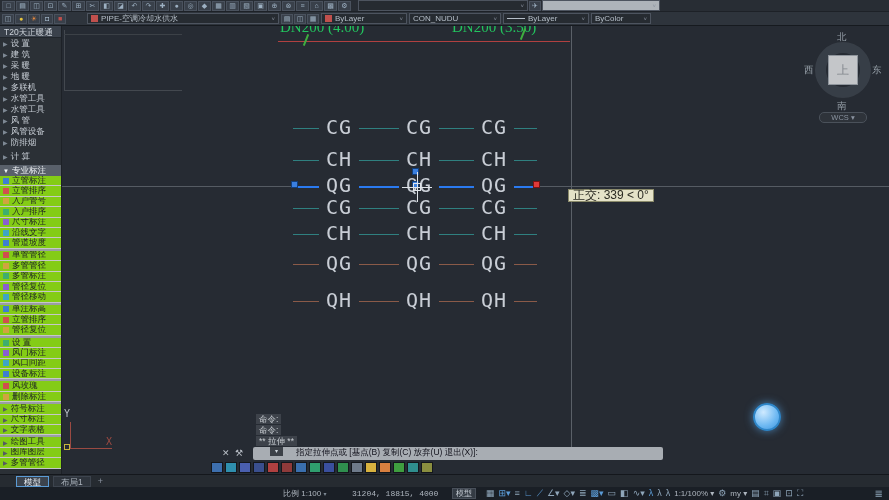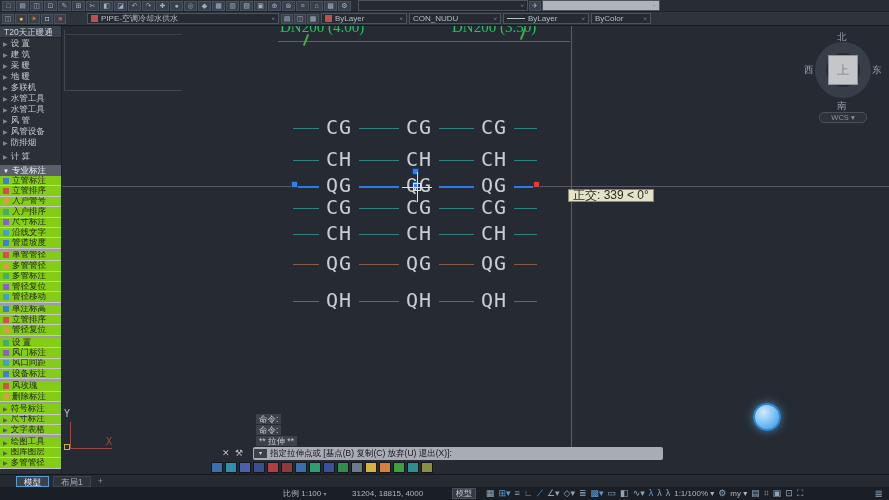--- a/index.html
+++ b/index.html
@@ -49,21 +49,21 @@
   .pline { position:absolute; left:0; right:0; top:11px; height:1px; }
   .pline.sel { height:2px; }
   .plab { position:absolute; top:-1px; width:40px; text-align:center; font-family:"DejaVu Sans Mono", monospace;
     font-size:20px; line-height:22px; color:#c9ced6; background:#262b33; letter-spacing:1px; font-weight:normal; }
   .grip { position:absolute; width:7px; height:7px; border:1px solid #123e7a; z-index:5; }
   .tooltipbox { position:absolute; left:506px; top:163px; background:#e4e2c8; border:1px solid #8a8a6a;
     color:#2a2a22; font-size:12px; padding:0px 4px; line-height:11px; white-space:nowrap; z-index:6; }
   .hist { position:absolute; left:194px; color:#c8cdd2; font-size:8.5px; line-height:10px;
     background:rgba(90,95,102,0.45); padding:0 3px; white-space:nowrap; }
   .cmdbar { position:absolute; left:191px; top:421px; width:410px; height:13px; background:#a8adb3;
-    border-radius:2px; display:flex; align-items:center; padding:0 1px; gap:3px; z-index:6; }
+    border-radius:2px; display:flex; align-items:flex-start; padding:0 17px; gap:13px; z-index:6; }
   .cmdbadge { width:13px; height:9px; background:#3c4148; color:#cfd6dd; font-size:6px; line-height:9px;
     text-align:center; flex:0 0 auto; }
   .cmdtext { font-size:8.5px; color:#14141e; white-space:nowrap; overflow:hidden; }
   .cmdside { position:absolute; top:422px; color:#b8bec6; font-size:9px; line-height:10px; z-index:6; }
   .bstrip { position:absolute; left:149px; top:436px; display:flex; gap:2px; z-index:6; }
   .bchip { width:12px; height:11px; border:1px solid #14171c; color:#e8edf2; font-size:7px;
     line-height:10px; text-align:center; }
   .vc-ring { position:absolute; left:753px; top:16px; width:56px; height:56px; border-radius:50%;
     border:11px solid #3a4049; opacity:0.9; }
   .vc-lab { position:absolute; color:#97a0a9; font-size:9.5px; }
@@ -474,21 +474,21 @@
     <span class="tab active">模型</span>
     <span class="tab">布局1</span>
     <span class="tabadd">+</span>
   </div>
 
   <div class="statusbar">
     <span class="st-item" style="left:283px;">
       <span>比例 1:100</span>
       <span class="st-car">▾</span>
     </span>
-    <span class="st-item" style="left:352px;font-family:Liberation Sans, sans-serif;">31204, 18815, 4000</span>
+    <span class="st-item" style="left:352px;font-family:Liberation Mono, monospace;">31204, 18815, 4000</span>
     <span class="st-model">模型</span>
     <span class="st-icons" id="st-icons">
         <span class="sic">▦</span>
         <span class="sic on">⊞▾</span>
         <span class="sic">≡</span>
         <span class="sic on">∟</span>
         <span class="sic on">⟋</span>
         <span class="sic">∠▾</span>
         <span class="sic">◇▾</span>
         <span class="sic">≣</span>

